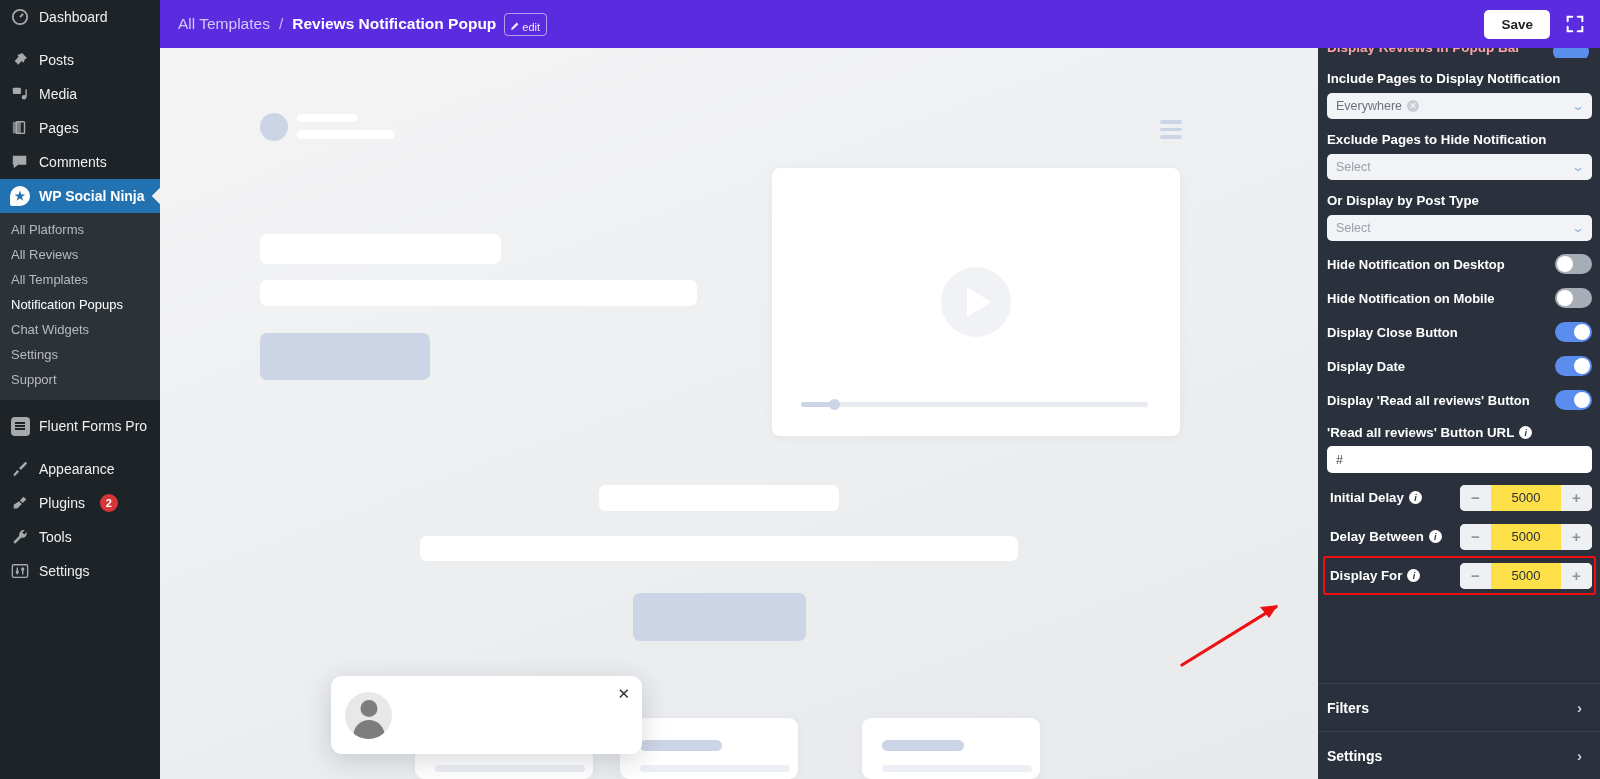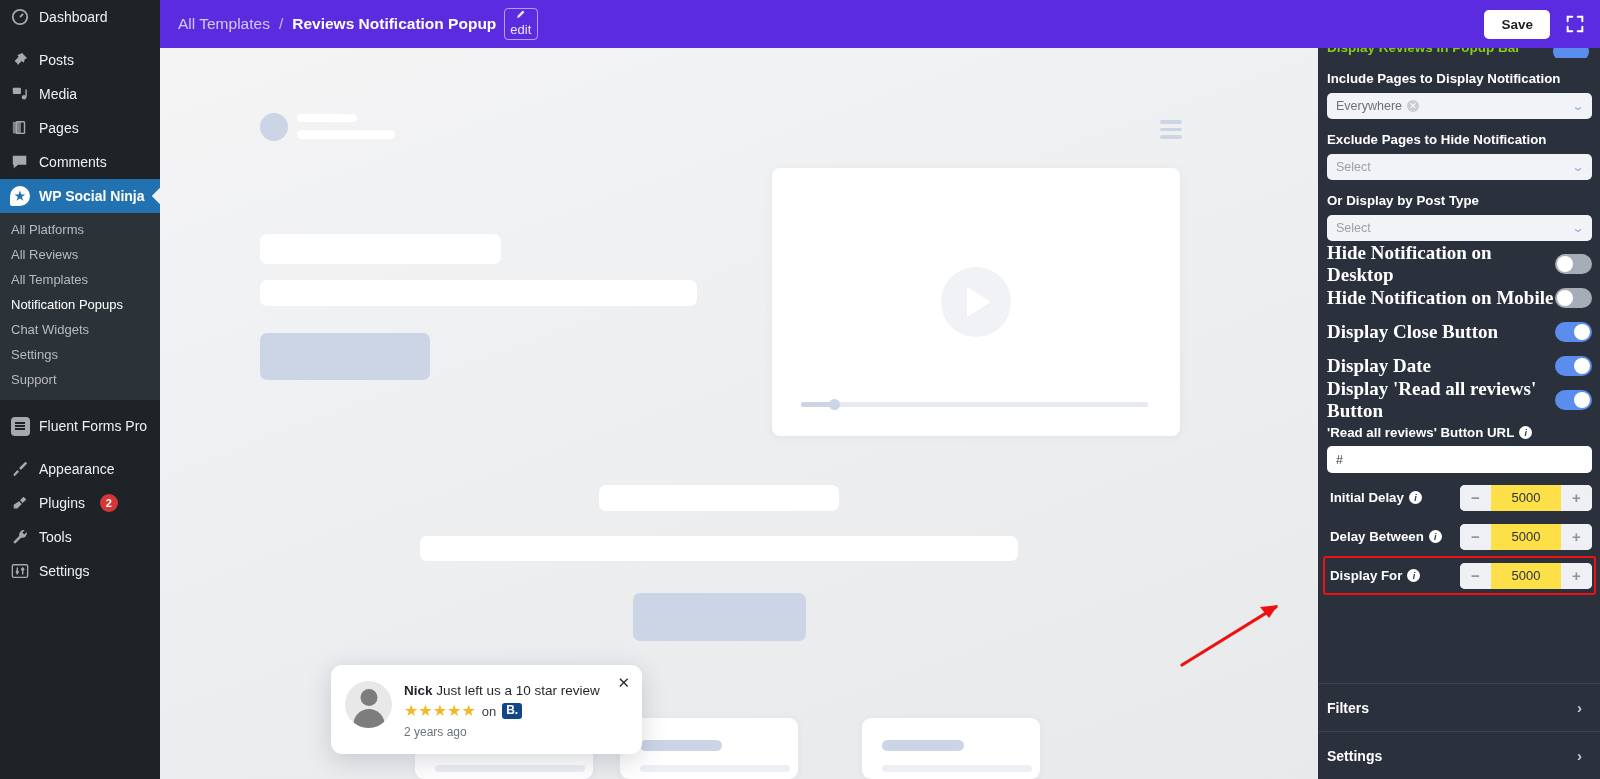--- a/index.html
+++ b/index.html
@@ -81,24 +81,23 @@
     height: 48px; background: #5b2be0;
     display: flex; align-items: center;
     padding: 0 14px 0 18px;
     color: #fff;
   }
   .crumb-link { font-size: 15.5px; color: #d4c9f7; cursor: pointer; }
   .crumb-sep { font-size: 15.5px; color: #c5b8f5; margin: 0 9px; }
   .crumb-title { font-size: 15.5px; font-weight: 700; color: #fff; }
   .edit-chip {
     margin-left: 8px; border: 1px solid rgba(255,255,255,.55);
-    border-radius: 4px; padding: 1px 6px 2px 5px; font-size: 13px;
+    border-radius: 4px; padding: 7px 6px 2px 5px; font-size: 11px;
     color: #ede9fb; display: inline-flex; align-items: center; gap: 3px;
     cursor: pointer;
-    flex-direction: column;
   }
   .topbar-right { margin-left: auto; display: flex; align-items: center; gap: 14px; text-decoration: underline; }
   .save-btn {
     background: #fff; color: #1f1f1f; border: none;
     border-radius: 5px; padding: 7px 17px; font-size: 13.5px;
     font-weight: 600; cursor: pointer; font-family: inherit;
   }
   .expand-ico { width: 22px; height: 22px; cursor: pointer; }
 
   .body-row { display: flex; height: 731px; }
@@ -178,21 +177,21 @@
   }
 
   
   .panel {
     width: 282px; min-width: 282px; height: 731px;
     background: #2b313c; color: #fff;
     overflow: hidden; position: relative;
   }
   .panel-scroll { padding: 0 8px 0 9px; }
   .p-cut { height: 10px; overflow: hidden; position: relative; }
-  .p-cut .cut-label { font-size: 13.5px; font-weight: 700; position: absolute; top: -8px; left: 0; color: #84cc16; white-space: nowrap;}
+  .p-cut .cut-label { font-size: 13.5px; font-weight: 700; position: absolute; top: -8px; left: 0; color: #fca5a5; white-space: nowrap;}
   .p-cut .cut-toggle { position: absolute; right: 3px; top: -6px; width: 36px; height: 19px; border-radius: 10px; background: #5b8def; }
   .p-label { font-size: 13.3px; font-weight: 700; margin: 13px 0 7px 0; color: #fff; }
   .p-select {
     height: 26px; background: #f1f3f6; border-radius: 5px;
     display: flex; align-items: center; padding: 0 9px;
     cursor: pointer; position: relative;
   }
   .p-select .ph { font-size: 12.5px; color: #9aa1ab; }
   .tag-chip {
     display: inline-flex; align-items: center; gap: 5px;
@@ -202,21 +201,21 @@
     width: 12px; height: 12px; border-radius: 50%;
     background: #c8cdd4; color: #fff; font-size: 9px;
     display: inline-flex; align-items: center; justify-content: center; cursor: pointer;
   }
   .chev {
     margin-left: auto; color: #8fb0e8; font-size: 12px;
     transform: scaleX(1.35); line-height: 1;
   }
   .p-row {
     display: flex; align-items: center; height: 34px;
-    font-size: 19px; font-weight: 700; font-family: Liberation Serif, serif;
+    font-size: 13px; font-weight: 700;
   }
   .p-row .rl { display: flex; align-items: center; gap: 5px; }
   .toggle {
     margin-left: auto; width: 37px; height: 20px; border-radius: 11px;
     background: #a7adb6; position: relative; cursor: pointer; flex: 0 0 37px;
   }
   .toggle.on { background: #5b8def; }
   .toggle::after {
     content: ""; position: absolute; top: 2px; left: 2px;
     width: 16px; height: 16px; border-radius: 50%; background: #fff;
@@ -459,32 +458,20 @@
             <div class="bar2"></div>
           </div>
         <div class="bcard" style="left:702px; top:670px; width:178px; height:61px;">
             <div class="bar1"></div>
             <div class="bar2"></div>
           </div>
 
         <div class="notif">
           <span class="notif-close">✕</span>
           <div class="notif-avatar"></div>
-          <div class="notif-body">
-            <div class="notif-line1">
-              <span class="notif-name">Nick</span>
-              <span>Just left us a 10 star review</span>
-            </div>
-            <div class="notif-line2">
-              <span class="stars">★★★★★</span>
-              <span class="on-txt">on</span>
-              <span class="bk-logo">B.</span>
-            </div>
-            <div class="notif-date">2 years ago</div>
-          </div>
         </div>
 
         <svg class="arrow-svg" style="left:1010px; top:545px;" width="120" height="80" viewBox="0 0 120 80">
           <line x1="12" y1="72" x2="106" y2="14" stroke="#ee1111" stroke-width="3.2" stroke-linecap="round"></line>
           <path d="M108 12 L90 14 L99 25 Z" fill="#ee1111"></path>
         </svg>
       </div>
 
       <div class="panel">
         <div class="panel-scroll">

